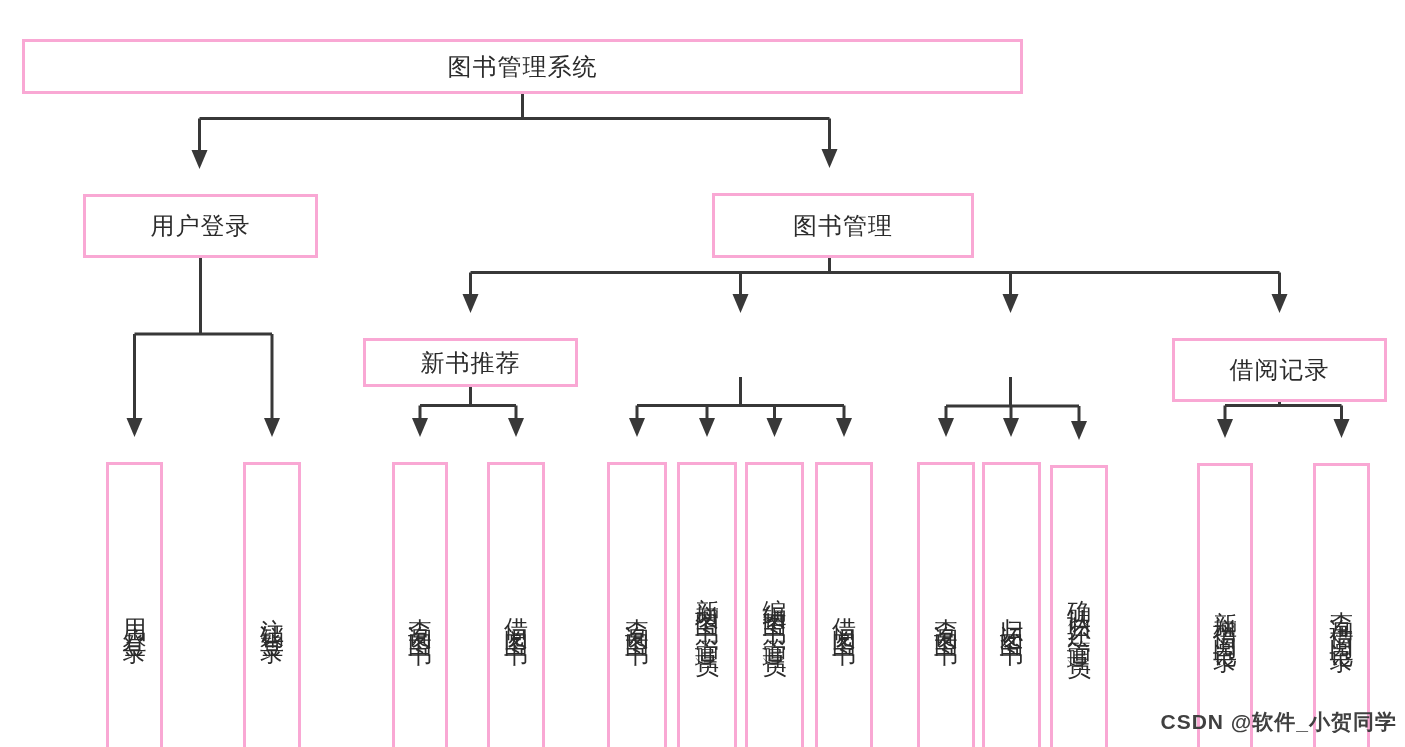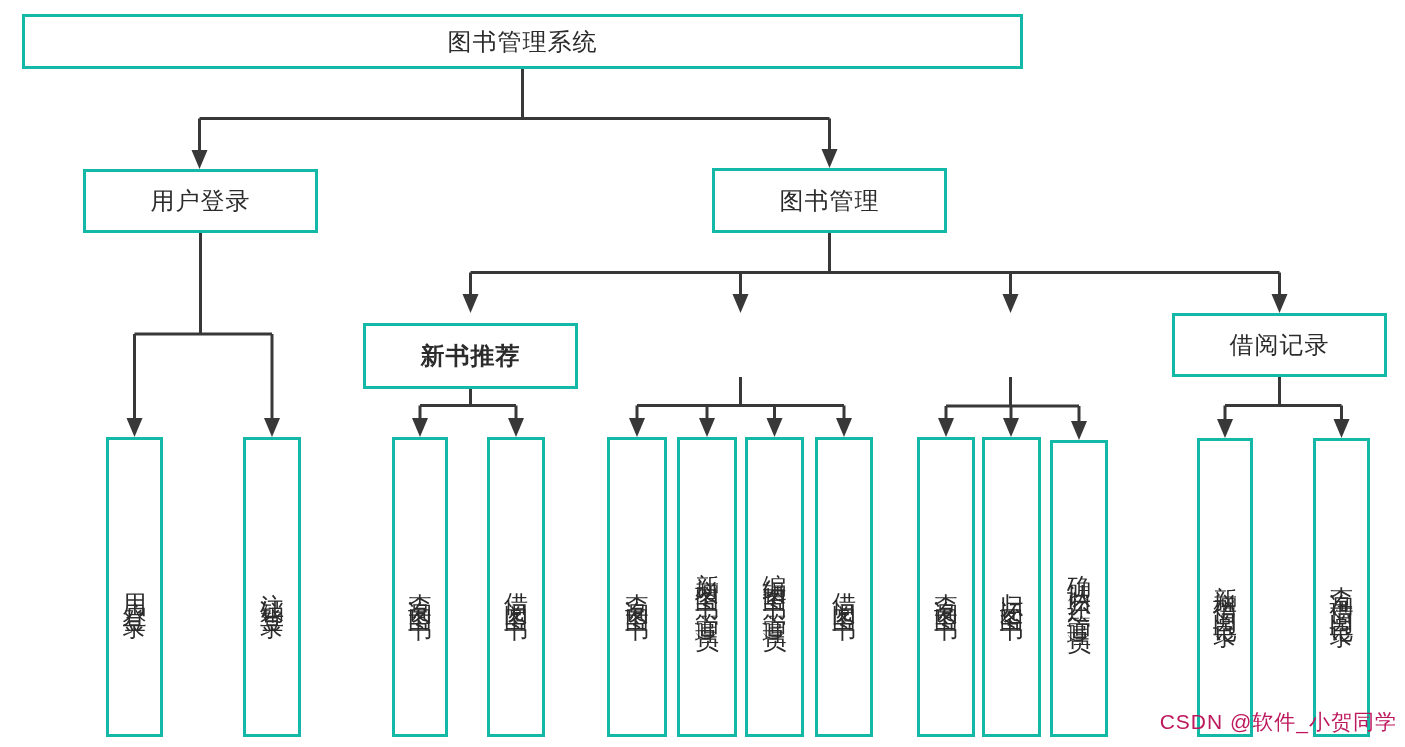--- a/index.html
+++ b/index.html
@@ -9,43 +9,44 @@
     height: 747px;
     background: #ffffff;
     overflow: hidden;
     font-family: "Liberation Sans", "DejaVu Sans", sans-serif;
   }
   #wires { position: absolute; left: 0; top: 0; width: 1405px; height: 747px; }
   .node {
     position: absolute;
     box-sizing: border-box;
     background: #ffffff;
-    border: 3px solid #14b8a6;
+    border: 3px solid #f9a8d4;
     color: #2b2b2b;
     display: flex;
     align-items: center;
     justify-content: center;
     text-align: center;
     line-height: 1;
+    margin-top: 25px;
   }
   .hbox { font-size: 24px; letter-spacing: 1px; }
   .vbox {
     writing-mode: vertical-rl;
     text-orientation: mixed;
     font-size: 24px;
     letter-spacing: 8px;
     padding-top: 6px;
   }
   
   .n-root           { left: 22px;   top: 14px;  width: 1001px; height: 55px; }
   
   .n-user-login     { left: 83px;   top: 169px; width: 235px;  height: 64px; }
-  .n-book-mgmt      { left: 712px;  top: 168px; width: 235px;  height: 65px; }
+  .n-book-mgmt      { left: 712px;  top: 168px; width: 262px;  height: 65px; }
   
-  .n-new-book       { left: 363px;  top: 323px; width: 215px;  height: 66px; font-weight: bold; }
+  .n-new-book       { left: 363px;  top: 313px; width: 215px;  height: 49px; }
   .n-book-borrow    { left: 633px;  top: 313px; width: 215px;  height: 64px; }
   .n-current-borrow { left: 903px;  top: 313px; width: 215px;  height: 64px; }
   .n-borrow-record  { left: 1172px; top: 313px; width: 215px;  height: 64px; }
   
   .l-user-login     { left: 106px;  top: 437px; width: 57px; height: 300px; }
   .l-logout         { left: 243px;  top: 437px; width: 58px; height: 300px; }
   .l-query-1        { left: 392px;  top: 437px; width: 56px; height: 300px; }
   .l-borrow-1       { left: 487px;  top: 437px; width: 58px; height: 300px; }
   .l-query-2        { left: 607px;  top: 437px; width: 60px; height: 300px; }
   .l-add-book       { left: 677px;  top: 437px; width: 60px; height: 300px; }
@@ -55,24 +56,25 @@
   .l-return-book    { left: 982px;  top: 437px; width: 59px; height: 300px; }
   .l-confirm-return { left: 1050px; top: 440px; width: 58px; height: 297px; }
   .l-add-record     { left: 1197px; top: 438px; width: 56px; height: 299px; }
   .l-query-record   { left: 1313px; top: 438px; width: 57px; height: 299px; }
 
   .watermark {
     position: absolute;
     top: 708px;
     right: 8px;
     font-size: 21px;
-    color: #be185d;
+    color: #404040;
     letter-spacing: 1px;
     z-index: 5;
     white-space: nowrap;
+    font-weight: bold;
   }
 </style>
 </head>
 <body>
 
 <div id="stage">
 
   <svg id="wires" viewBox="0 0 1405 747" xmlns="http://www.w3.org/2000/svg">
     <g stroke="#383838" stroke-width="3" fill="#383838">
 

